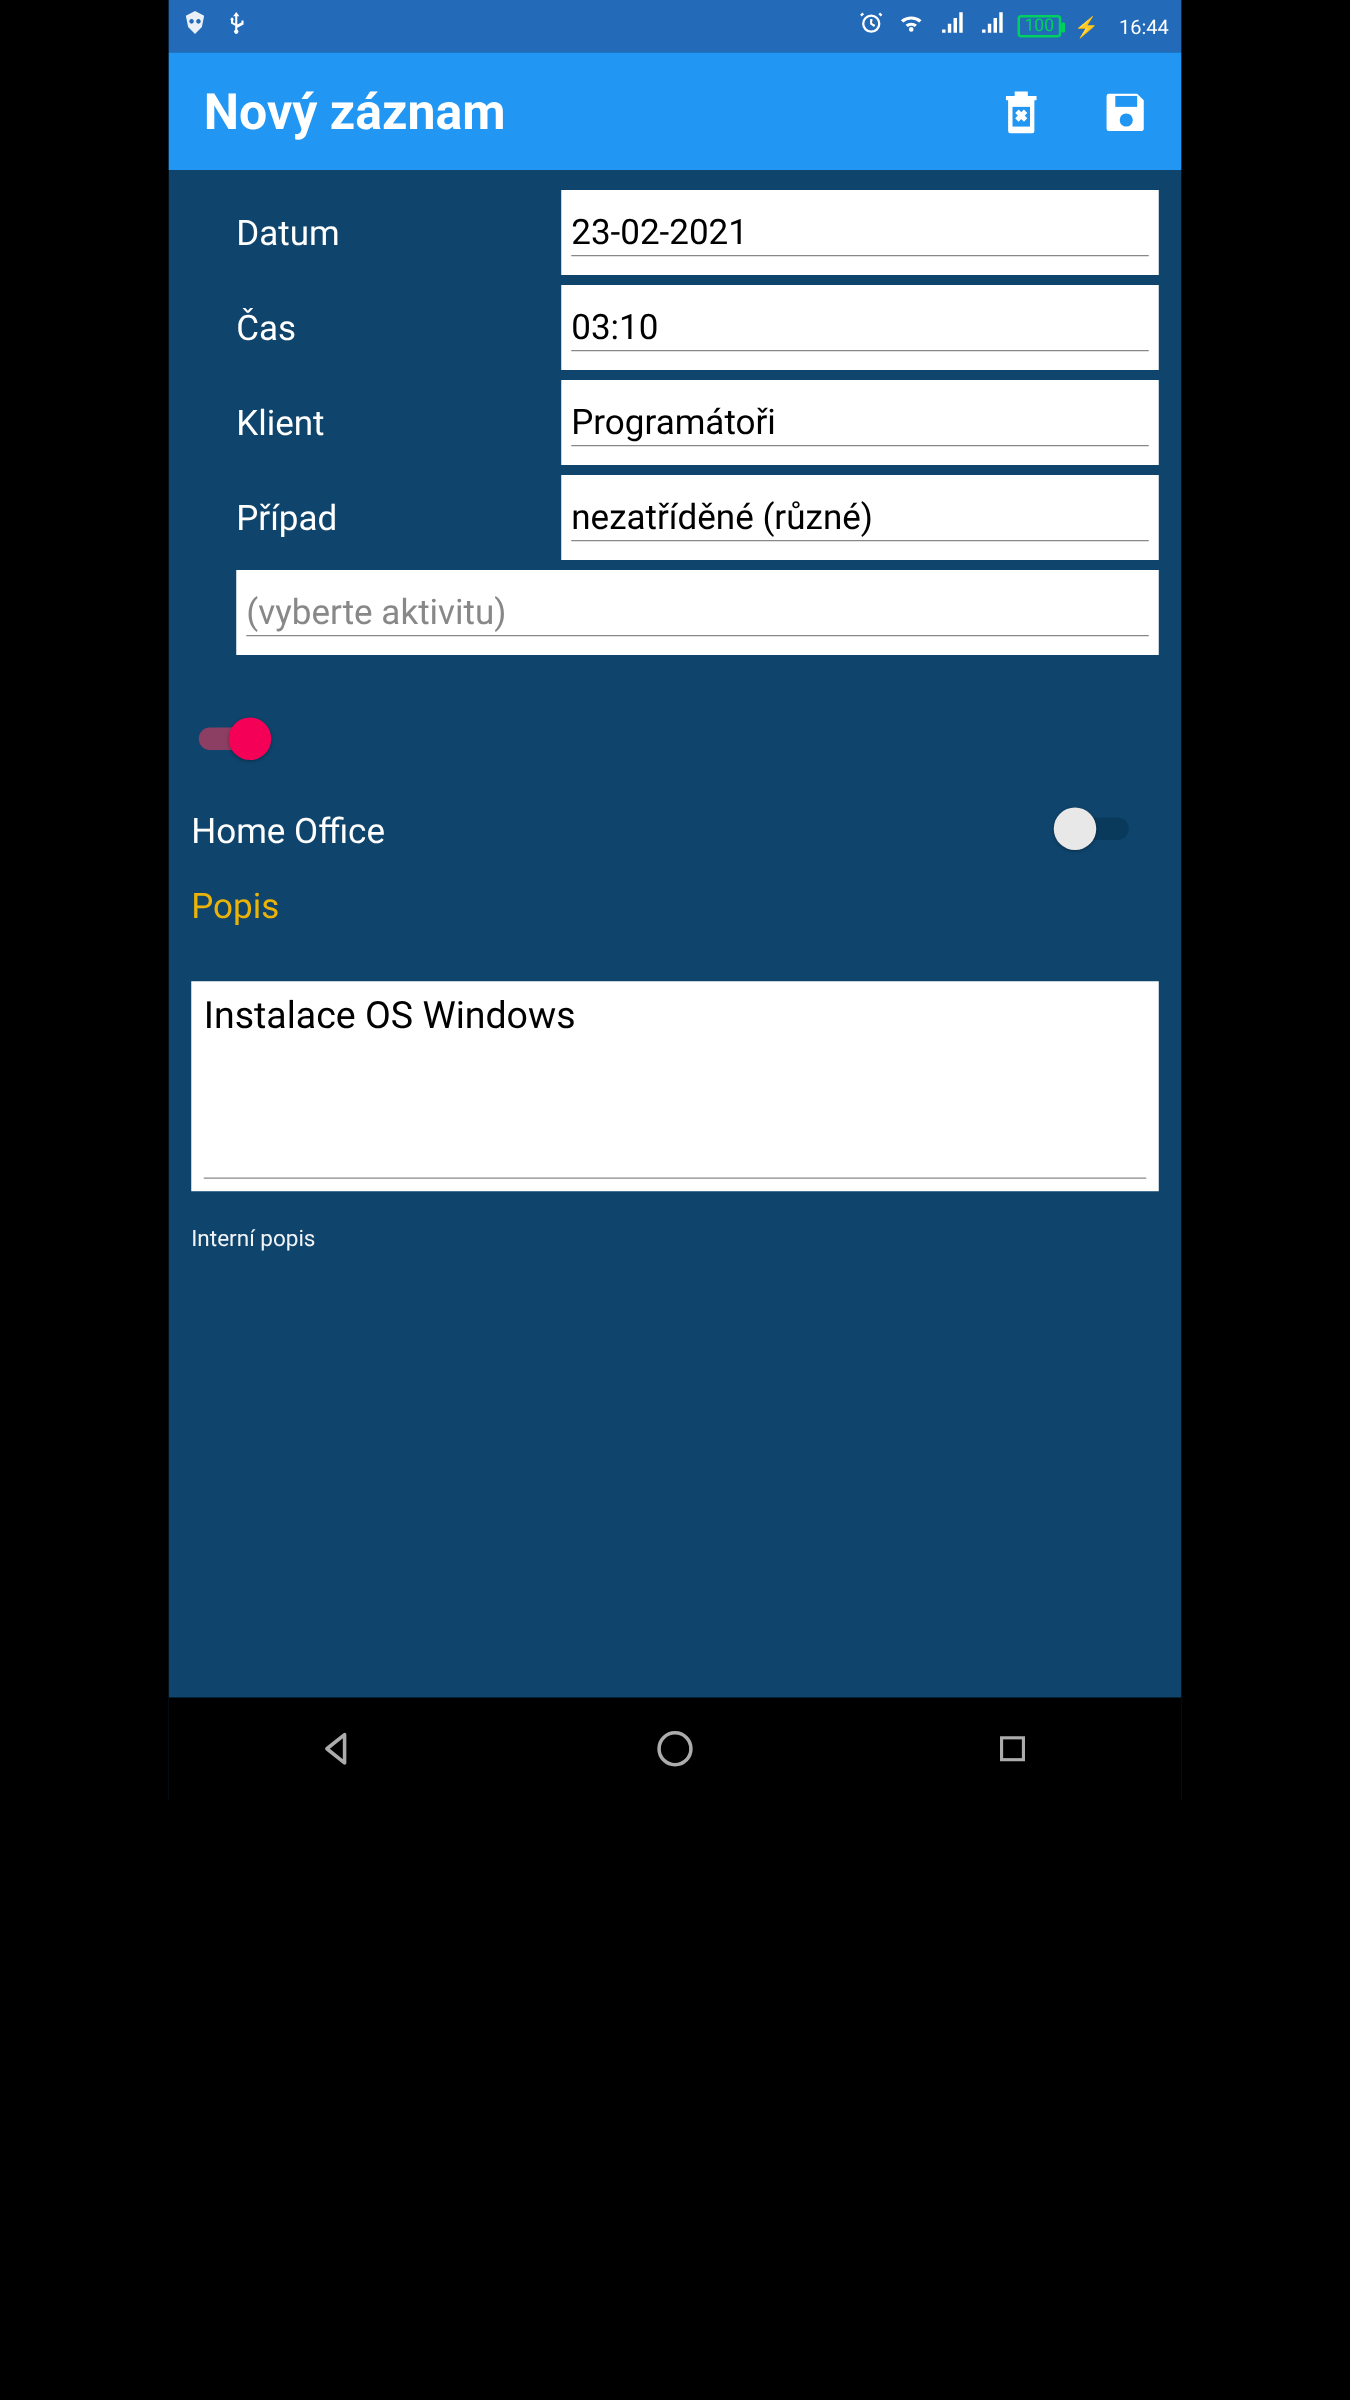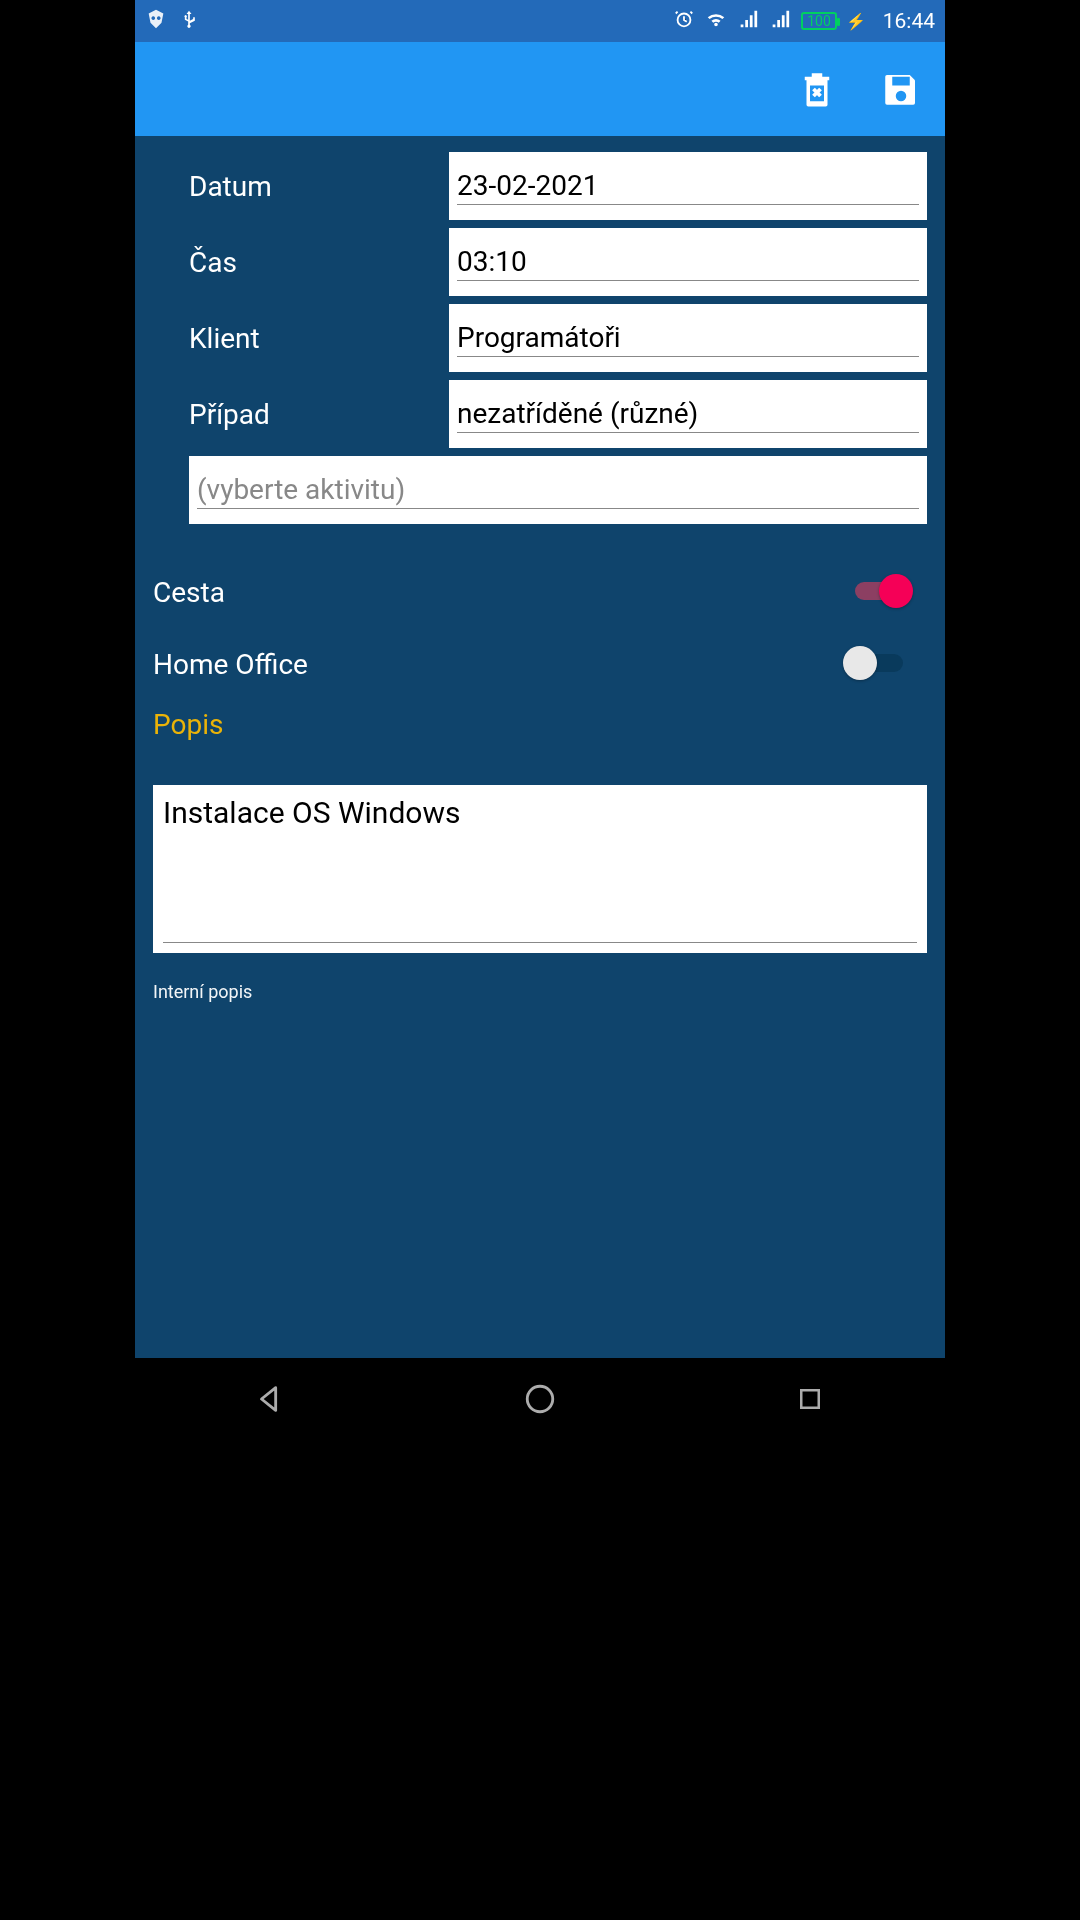--- a/index.html
+++ b/index.html
@@ -7,21 +7,21 @@
   body { background: #000; display: flex; flex-direction: column; }
   .root { width: 810px; height: 1440px; margin: 0 auto; background: #0F446C; display: flex; flex-direction: column; position: relative; }
 
   
   .status-bar { background: #236AB9; height: 42px; display: flex; align-items: center; padding: 0 10px; color: #fff; font-size: 22px; }
   .status-left { display: flex; align-items: center; gap: 12px; }
   .status-right { margin-left: auto; display: flex; align-items: center; gap: 10px; }
   .status-right svg { width: 22px; height: 22px; }
   .battery-box { border: 2px solid #00D060; border-radius: 3px; padding: 0 4px; font-size: 14px; color: #00D060; position: relative; height: 18px; line-height: 14px; display:flex; align-items:center;}
   .battery-box::after { content:""; position:absolute; right:-5px; top:4px; width:3px; height:8px; background:#00D060; border-radius:1px;}
-  .clock { font-size: 21px; font-weight: 400; margin-left: 6px; }
+  .clock { font-size: 16px; font-weight: 400; margin-left: 6px; }
 
   
   .app-bar { background: #2196F3; height: 94px; display: flex; align-items: center; padding: 0 20px 0 28px; }
   .app-title { color: #fff; font-size: 40px; font-weight: 700; }
   .app-actions { margin-left: auto; display: flex; gap: 36px; }
   .app-actions .action { width: 48px; height: 48px; display:flex; align-items:center; justify-content:center; cursor:pointer; }
 
   
   .content { flex: 1; overflow: hidden; padding: 16px 18px 0 18px; position: relative; }
 
@@ -95,20 +95,21 @@
       </span>
       <span class="battery-box">
           <span>100</span>
         </span>
       <span style="font-size:16px;">⚡</span>
       <span class="clock">16:44</span>
     </div>
   </div>
 
   <div class="app-bar">
+    <div class="app-title">Nový záznam</div>
     <div class="app-actions">
       <div class="action">
         <svg width="42" height="46" viewBox="0 0 24 24">
           <path fill="#fff" d="M6 7h12v14a1 1 0 01-1 1H7a1 1 0 01-1-1zM5 5h14v2H5zm4-2h6v2H9z"></path>
           <rect x="8" y="10" width="8" height="9" fill="#2196F3"></rect>
           <path stroke="#fff" stroke-width="2.2" d="M10 12l4 4m0-4l-4 4"></path>
         </svg>
       </div>
       <div class="action">
         <svg width="42" height="42" viewBox="0 0 24 24">
@@ -150,21 +151,20 @@
       </div>
     </div>
 
     <div class="form-row">
       <div class="input-box">
         <div class="input-text placeholder">(vyberte aktivitu)</div>
       </div>
     </div>
 
     <div class="toggle-row" style="margin-top:50px;">
-      <div class="toggle-label">Cesta</div>
       <div class="toggle on">
         <div class="toggle-track"></div>
         <div class="toggle-thumb"></div>
       </div>
     </div>
 
     <div class="toggle-row">
       <div class="toggle-label">Home Office</div>
       <div class="toggle off">
         <div class="toggle-track"></div>

